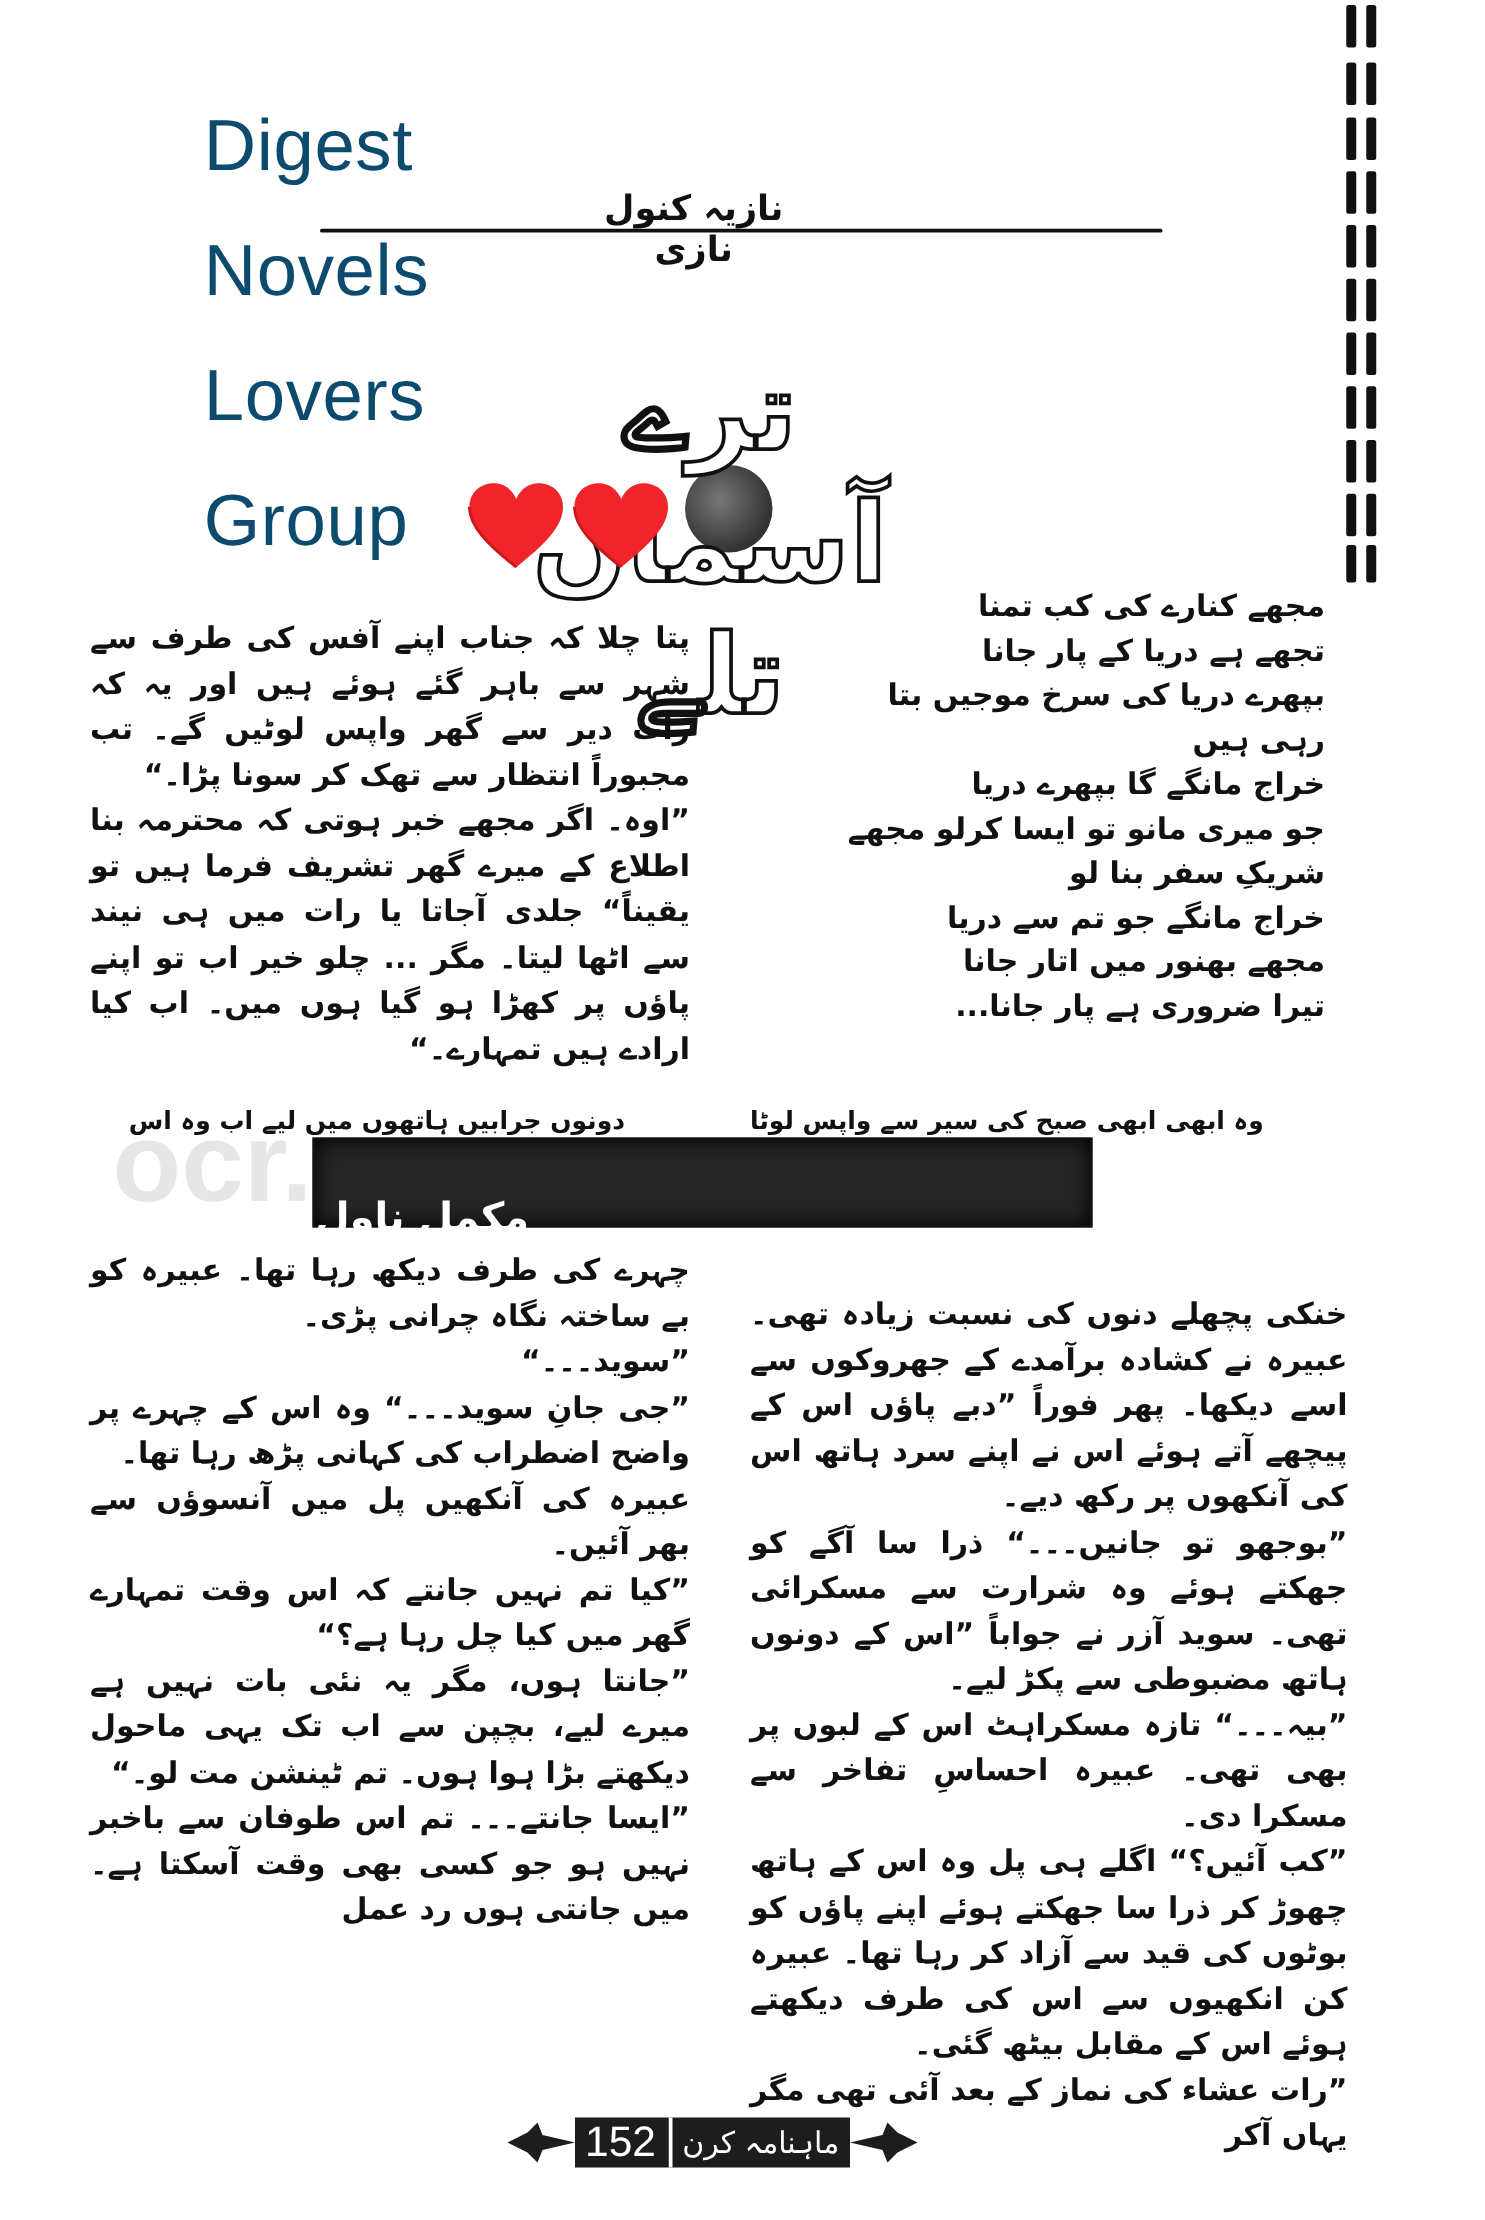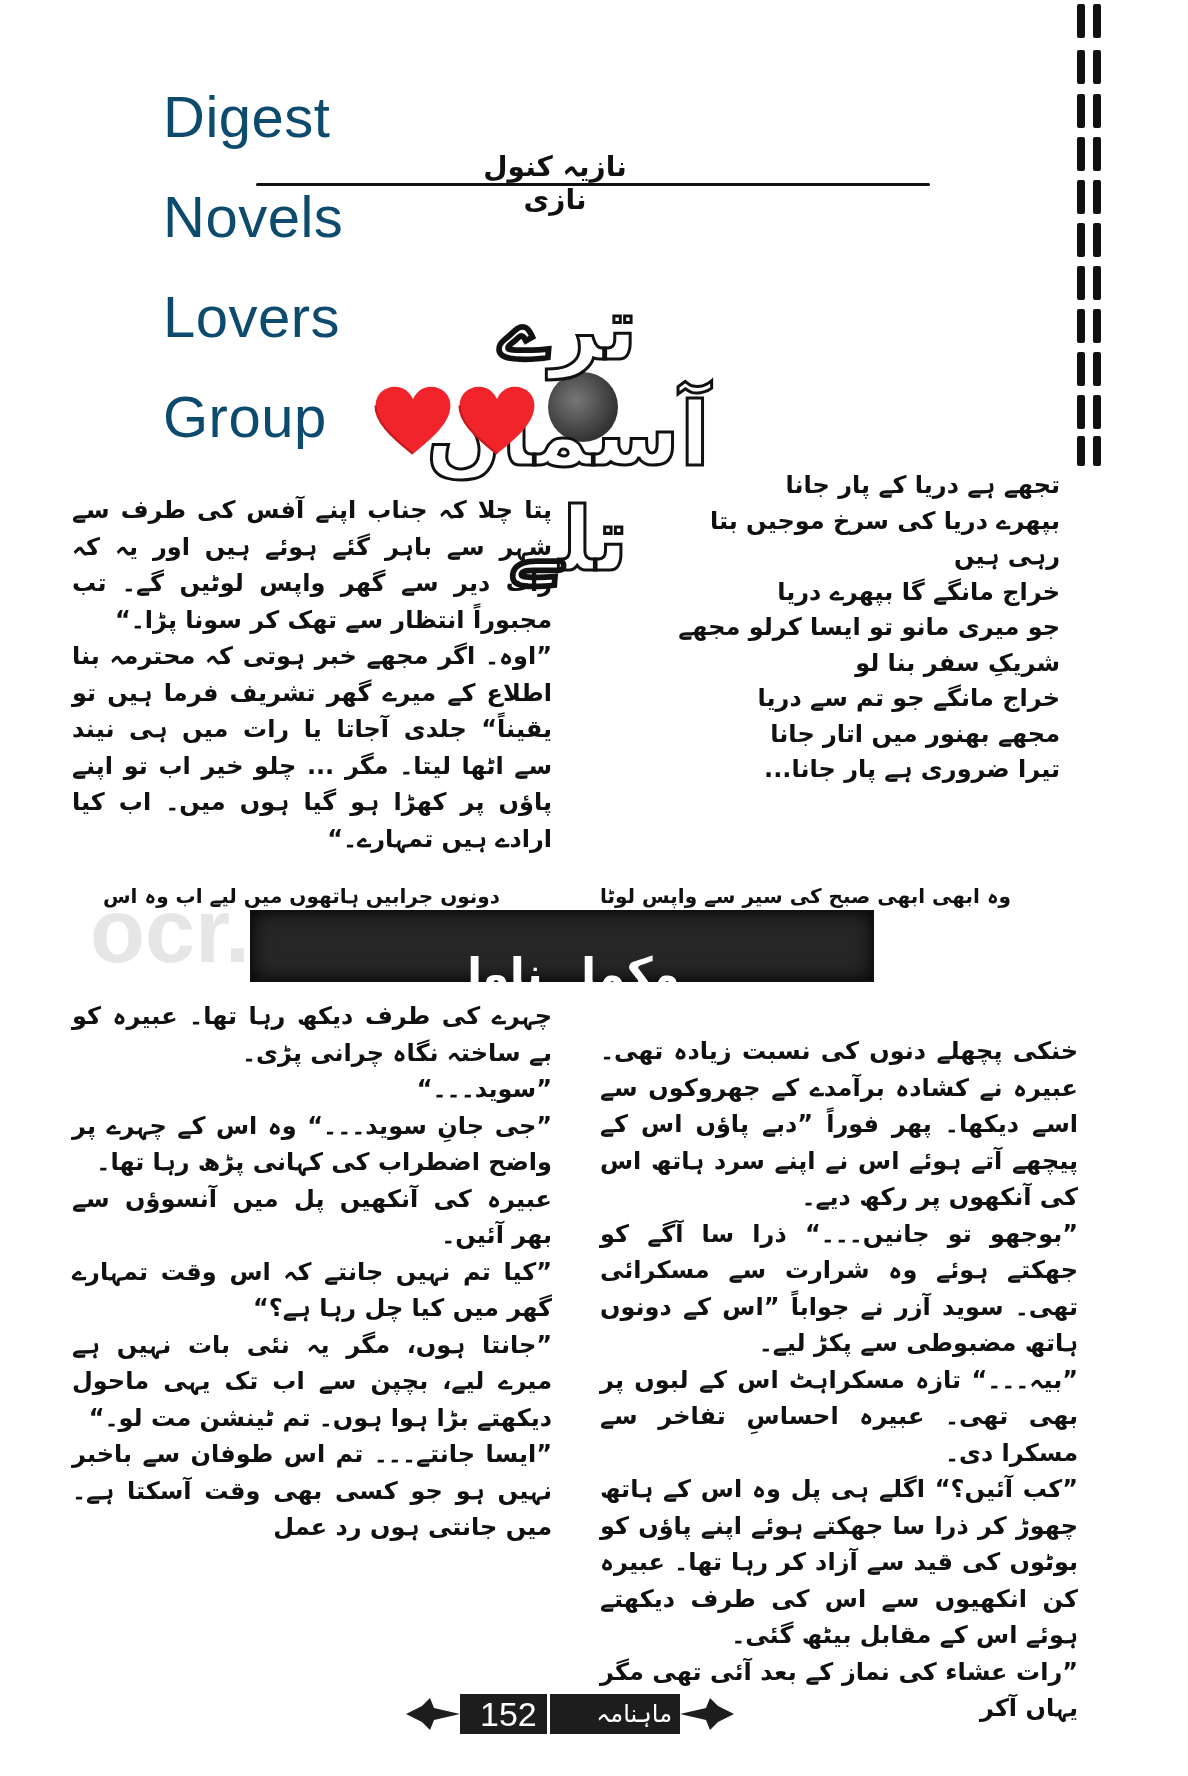--- a/index.html
+++ b/index.html
@@ -20,25 +20,25 @@
                background:radial-gradient(circle at 40% 40%, #777, #333 70%); z-index:-1; }
   .ladder { left:1075px; top:4px; width:32px; height:462px; }
   .rung { position:absolute; width:8px; background:#111; border-radius:2px; }
   .col { position:absolute; font-size:24px; line-height:36.5px; font-weight:bold; text-align:justify; text-align-last:right; }
   .col p { margin:0; }
   .poem { position:absolute; left:650px; top:440px; width:410px; font-size:24px; line-height:35.5px; font-weight:bold; text-align:right; }
   .poem p { margin:0; }
   .strip { position:absolute; top:856px; font-size:20px; font-weight:bold; }
   .band { left:250px; top:910px; width:620px; height:68px; background:#262626;
           border:2px solid #111; box-shadow: inset 0 0 18px #000; }
-  .band span { display:block; text-align:center; color:#fff; font-size:44px; line-height:68px; font-weight:bold; }
+  .band span { display:block; text-align:left; color:#fff; font-size:32px; line-height:68px; font-weight:bold; }
   .ghost { position:absolute; color:#e6e6e6; font-family:"Liberation Sans", sans-serif; font-weight:bold; }
   .footer { left:400px; top:1690px; width:340px; height:48px; }
   .footer .box { position:absolute; left:60px; top:4px; width:220px; height:40px; background:#1d1d1d; display:flex; direction:ltr; }
-  .footer .num { color:#fff; font-family:"Liberation Sans", sans-serif; font-size:34px; line-height:40px; padding:0 10px 0 20px; border-right:3px solid #fff; }
+  .footer .num { color:#fff; font-family:"Liberation Sans", sans-serif; font-size:34px; line-height:40px; padding:0 10px 0 8px; border-right:3px solid #fff; }
   .footer .mag { color:#fff; font-size:24px; line-height:40px; padding:0 8px; direction:rtl; }
   .orn { position:absolute; top:6px; width:56px; height:36px; }
 </style>
 </head>
 <body>
 
 <div class="wm" style="top:88px">Digest</div>
 <div class="wm" style="top:188px">Novels</div>
 <div class="wm" style="top:288px">Lovers</div>
 <div class="wm" style="top:388px">Group</div>
@@ -81,20 +81,21 @@
     <div class="rung" style="left:18px;top:305px;height:34px"></div>
   <div class="rung" style="left:2px;top:348px;height:34px"></div>
     <div class="rung" style="left:18px;top:348px;height:34px"></div>
   <div class="rung" style="left:2px;top:391px;height:34px"></div>
     <div class="rung" style="left:18px;top:391px;height:34px"></div>
   <div class="rung" style="left:2px;top:432px;height:30px"></div>
     <div class="rung" style="left:18px;top:432px;height:30px"></div>
 </div>
 
 <div class="poem urdu">
+  <p>مجھے کنارے کی کب تمنا</p>
   <p>تجھے ہے دریا کے پار جانا</p>
   <p>بپھرے دریا کی سرخ موجیں بتا رہی ہیں</p>
   <p>خراج مانگے گا بپھرے دریا</p>
   <p>جو میری مانو تو ایسا کرلو مجھے شریکِ سفر بنا لو</p>
   <p>خراج مانگے جو تم سے دریا</p>
   <p>مجھے بھنور میں اتار جانا</p>
   <p>تیرا ضروری ہے پار جانا...</p>
 </div>
 
 <div class="col urdu" style="left:72px;top:464px;width:480px;">

